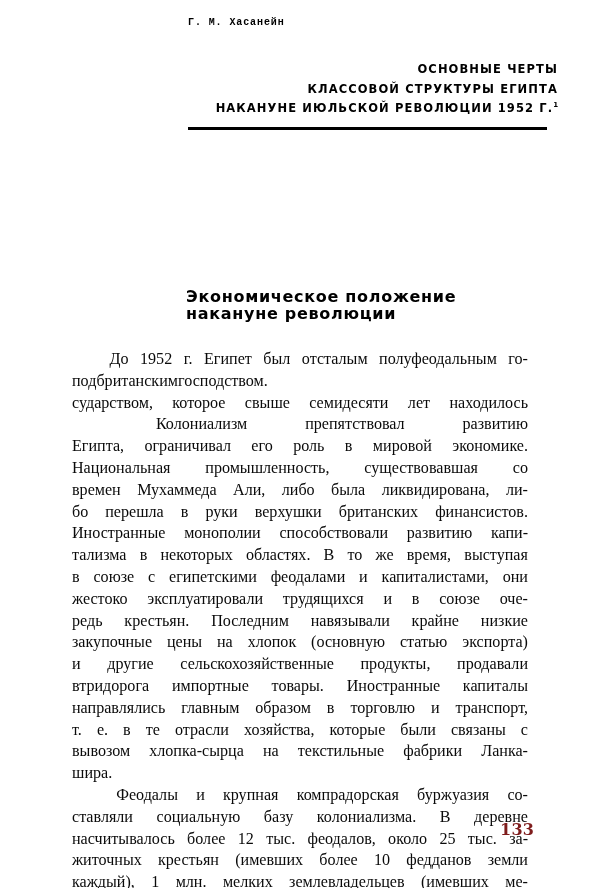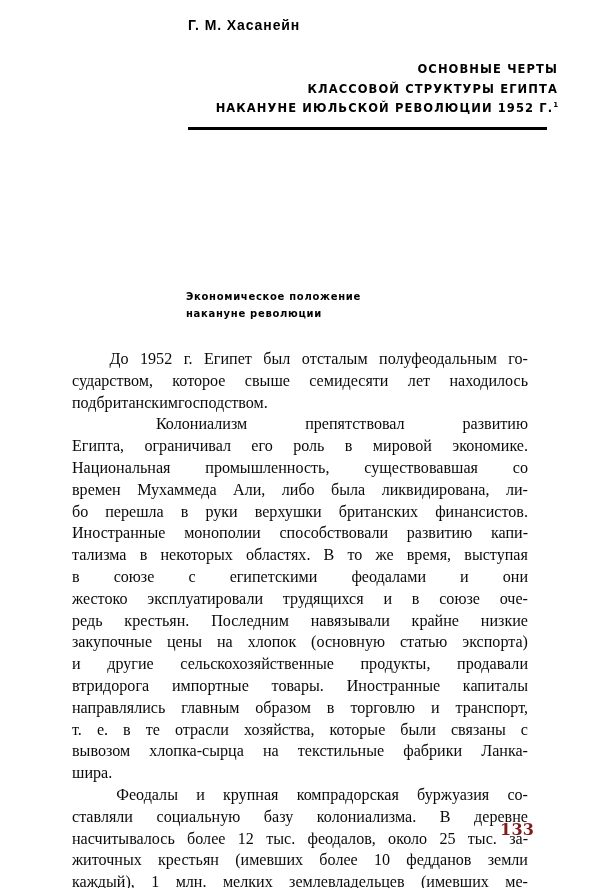--- a/index.html
+++ b/index.html
@@ -22,23 +22,23 @@
     inset: 0;
     width: 600px;
     height: 888px;
   }
 
   
   .author {
     position: absolute;
     left: 188px;
     top: 17px;
-    font-family: Liberation Sans, sans-serif;
+    font-family: Liberation Mono, monospace;
     font-weight: 700;
-    font-size: 14px;
+    font-size: 10px;
     letter-spacing: 0.9px;
     color: #000;
     white-space: nowrap;
   }
 
   .title {
     position: absolute;
     left: 188px;
     top: 60px;
     width: 370px;
@@ -69,21 +69,21 @@
   }
 
   
   .section-head {
     position: absolute;
     left: 186px;
     top: 288px;
     width: 260px;
     font-family: "DejaVu Sans", "Liberation Sans", sans-serif;
     font-weight: 700;
-    font-size: 10px;
+    font-size: 16px;
     line-height: 17px;
     letter-spacing: 0.7px;
     color: #000;
   }
   .section-head .hline { display: block; white-space: nowrap; }
 
   
   .body-text {
     position: absolute;
     left: 72px;
@@ -146,32 +146,32 @@
   <div class="rule"></div>
 
   <div class="section-head">
     <span class="hline">Экономическое положение</span>
     <span class="hline">накануне революции</span>
   </div>
 
   <div class="body-text" id="body-text">
       <div class="para">
         <div class="line just indent"><span class="w">До</span><span class="w">1952</span><span class="w">г.</span><span class="w">Египет</span><span class="w">был</span><span class="w">отсталым</span><span class="w">полуфеодальным</span><span class="w">го-</span></div>
+        <div class="line last"><span class="w">под</span> <span class="w">британским</span> <span class="w">господством.</span></div>
         <div class="line just"><span class="w">сударством,</span><span class="w">которое</span><span class="w">свыше</span><span class="w">семидесяти</span><span class="w">лет</span><span class="w">находилось</span></div>
-        <div class="line last"><span class="w">под</span> <span class="w">британским</span> <span class="w">господством.</span></div>
       </div>
       <div class="para">
         <div class="line just indent"><span class="w">Колониализм</span><span class="w">препятствовал</span><span class="w">развитию</span></div>
         <div class="line just"><span class="w">Египта,</span><span class="w">ограничивал</span><span class="w">его</span><span class="w">роль</span><span class="w">в</span><span class="w">мировой</span><span class="w">экономике.</span></div>
         <div class="line just"><span class="w">Национальная</span><span class="w">промышленность,</span><span class="w">существовавшая</span><span class="w">со</span></div>
         <div class="line just"><span class="w">времен</span><span class="w">Мухаммеда</span><span class="w">Али,</span><span class="w">либо</span><span class="w">была</span><span class="w">ликвидирована,</span><span class="w">ли-</span></div>
         <div class="line just"><span class="w">бо</span><span class="w">перешла</span><span class="w">в</span><span class="w">руки</span><span class="w">верхушки</span><span class="w">британских</span><span class="w">финансистов.</span></div>
         <div class="line just"><span class="w">Иностранные</span><span class="w">монополии</span><span class="w">способствовали</span><span class="w">развитию</span><span class="w">капи-</span></div>
         <div class="line just"><span class="w">тализма</span><span class="w">в</span><span class="w">некоторых</span><span class="w">областях.</span><span class="w">В</span><span class="w">то</span><span class="w">же</span><span class="w">время,</span><span class="w">выступая</span></div>
-        <div class="line just"><span class="w">в</span><span class="w">союзе</span><span class="w">с</span><span class="w">египетскими</span><span class="w">феодалами</span><span class="w">и</span><span class="w">они</span></div>
+        <div class="line just"><span class="w">в</span><span class="w">союзе</span><span class="w">с</span><span class="w">египетскими</span><span class="w">феодалами</span><span class="w">и</span><span class="w">капиталистами,</span><span class="w">они</span></div>
         <div class="line just"><span class="w">жестоко</span><span class="w">эксплуатировали</span><span class="w">трудящихся</span><span class="w">и</span><span class="w">в</span><span class="w">союзе</span><span class="w">оче-</span></div>
         <div class="line just"><span class="w">редь</span><span class="w">крестьян.</span><span class="w">Последним</span><span class="w">навязывали</span><span class="w">крайне</span><span class="w">низкие</span></div>
         <div class="line just"><span class="w">закупочные</span><span class="w">цены</span><span class="w">на</span><span class="w">хлопок</span><span class="w">(основную</span><span class="w">статью</span><span class="w">экспорта)</span></div>
         <div class="line just"><span class="w">и</span><span class="w">другие</span><span class="w">сельскохозяйственные</span><span class="w">продукты,</span><span class="w">продавали</span></div>
         <div class="line just"><span class="w">втридорога</span><span class="w">импортные</span><span class="w">товары.</span><span class="w">Иностранные</span><span class="w">капиталы</span></div>
         <div class="line just"><span class="w">направлялись</span><span class="w">главным</span><span class="w">образом</span><span class="w">в</span><span class="w">торговлю</span><span class="w">и</span><span class="w">транспорт,</span></div>
         <div class="line just"><span class="w">т.</span><span class="w">е.</span><span class="w">в</span><span class="w">те</span><span class="w">отрасли</span><span class="w">хозяйства,</span><span class="w">которые</span><span class="w">были</span><span class="w">связаны</span><span class="w">с</span></div>
         <div class="line just"><span class="w">вывозом</span><span class="w">хлопка-сырца</span><span class="w">на</span><span class="w">текстильные</span><span class="w">фабрики</span><span class="w">Ланка-</span></div>
         <div class="line last"><span class="w">шира.</span></div>
       </div>

